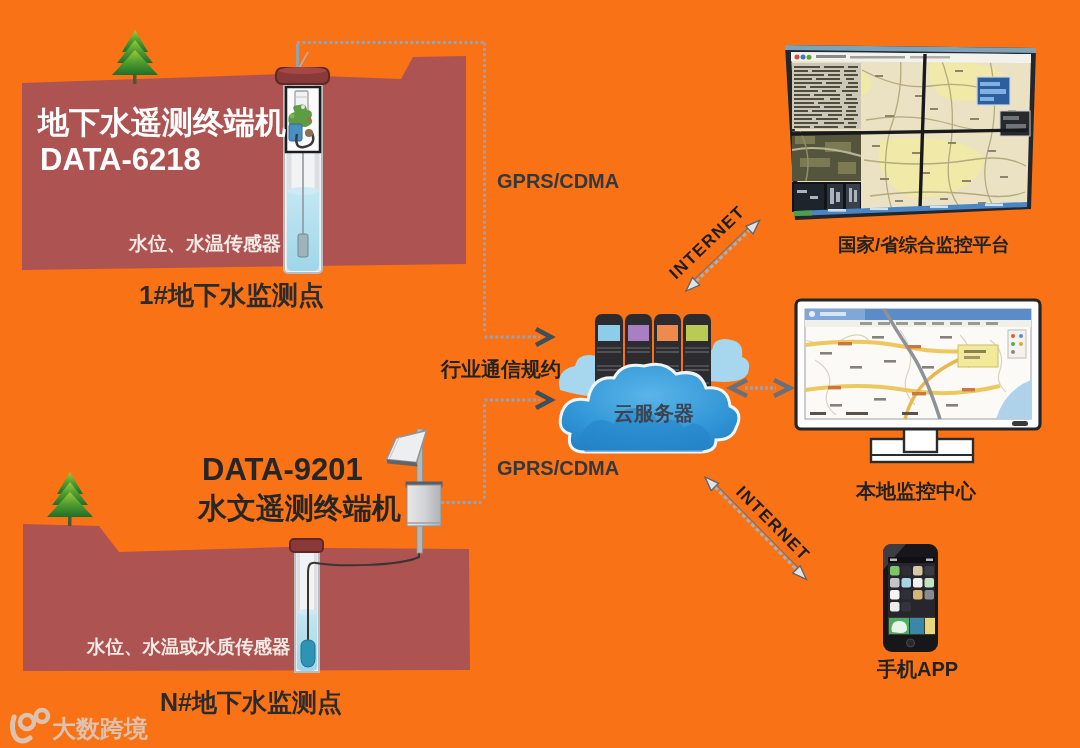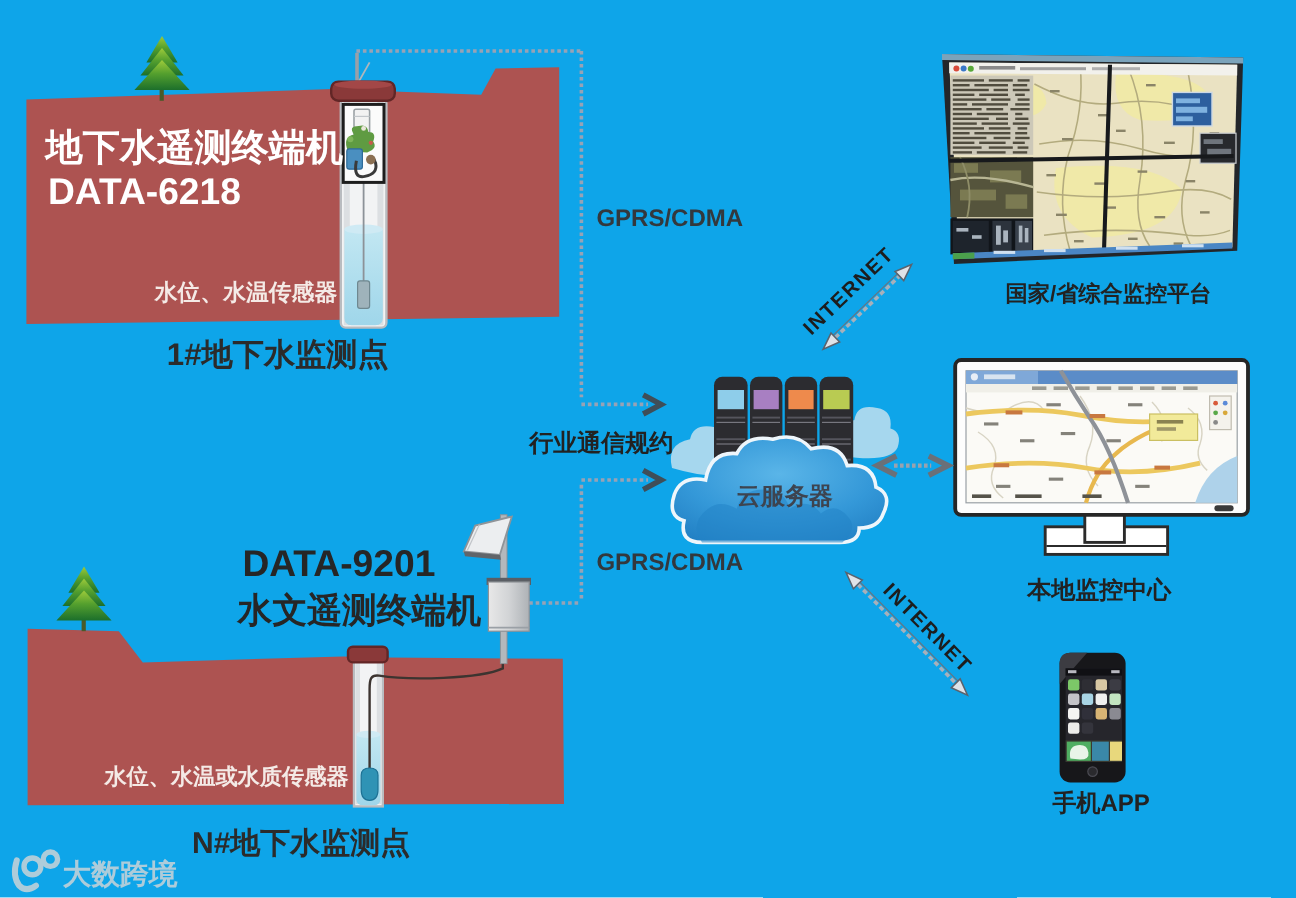--- a/index.html
+++ b/index.html
@@ -1,16 +1,16 @@
 <!DOCTYPE html>
 <html><head>
 <meta charset="utf-8">
 <style>
 html,body{margin:0;padding:0;background:#fff}
-#c{position:relative;width:1080px;height:748px;background:#0ea5e9;overflow:hidden}
+#c{position:relative;width:1080px;height:748px;background:#f97316;overflow:hidden}
 text{font-family:"Liberation Sans",sans-serif}
 </style>
 </head>
 <body>
 <div id="c">
 <svg width="1080" height="748" viewBox="0 0 1080 748">
 <defs>
 <linearGradient id="tree" x1="0" y1="0" x2="0" y2="1">
 <stop offset="0" stop-color="#9ecb3b"></stop>
           <stop offset="0.45" stop-color="#55a02e"></stop>

